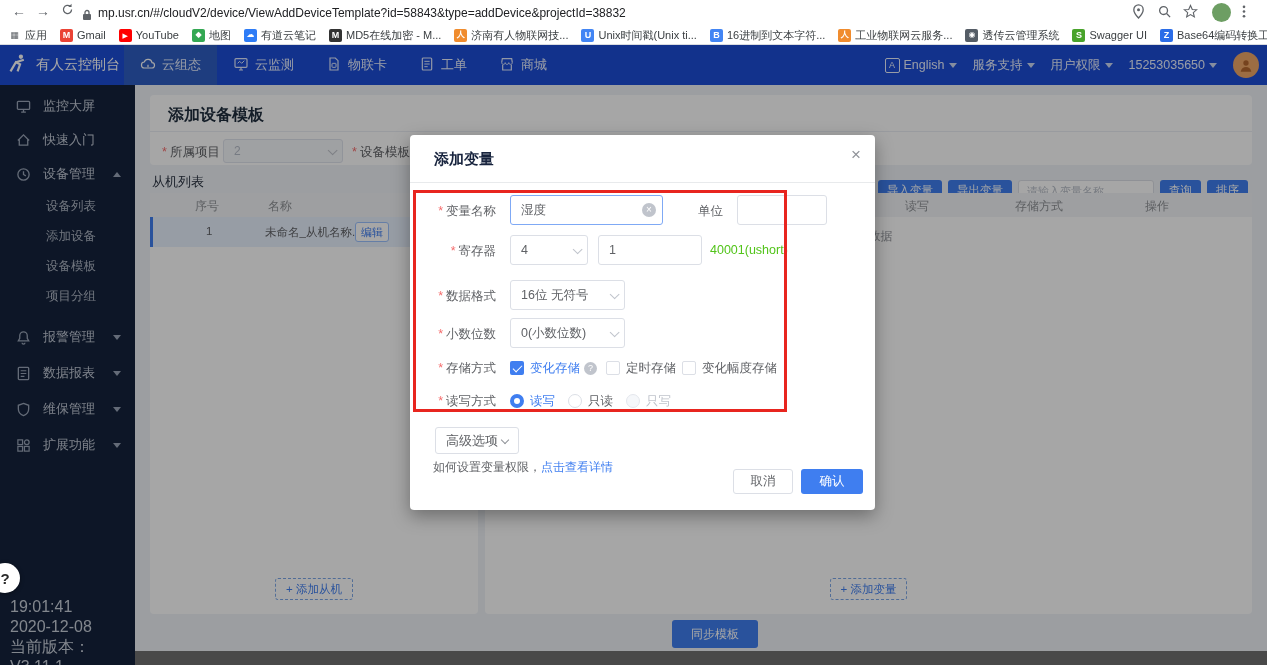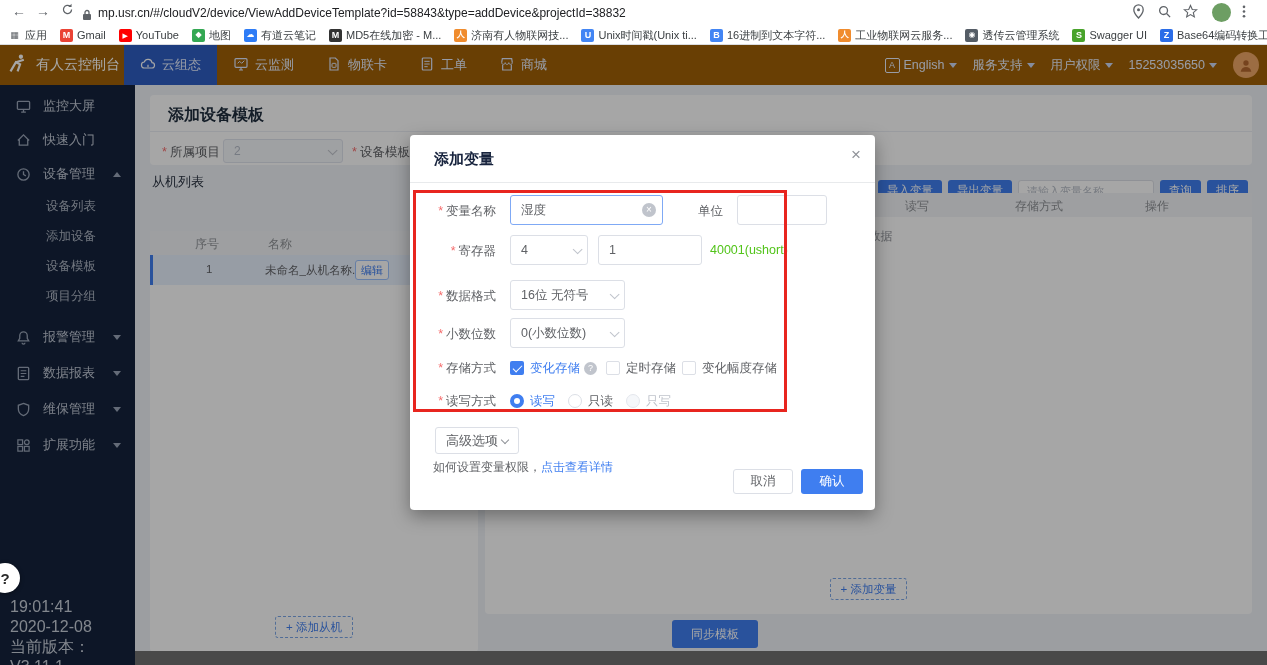--- a/index.html
+++ b/index.html
@@ -15,21 +15,21 @@
   .br-right-ico { position:absolute; top:4px; width:18px; height:18px; }
   #bkrow { position:relative; height:19px; border-bottom:1px solid #dadce0; display:flex; align-items:center; padding-left:8px; gap:13px; }
   .bm { display:flex; align-items:center; gap:4px; cursor:pointer; }
   .bm .fav { width:13px; height:13px; border-radius:2px; font-size:9px; font-weight:bold; display:flex; align-items:center; justify-content:center; line-height:1; }
   .bm .bl { font-size:11px; color:#3c4043; white-space:nowrap; }
 
   
   #app { position:absolute; left:0; top:45px; width:1267px; height:620px; background:#f0f3f8; }
 
   
-  #topnav { position:absolute; left:0; top:0; width:1267px; height:40px; background:#a16207; color:#fff; }
+  #topnav { position:absolute; left:0; top:0; width:1267px; height:40px; background:#1d4ed8; color:#fff; }
   #brand { position:absolute; left:8px; top:0; height:40px; display:flex; align-items:center; gap:8px; }
   #brand .btxt { font-size:14px; }
   .hamburger { width:16px; height:12px; border-top:2px solid #fff; border-bottom:2px solid #fff; position:relative; }
   .hamburger::after { content:""; position:absolute; left:0; top:3px; width:16px; height:2px; background:#fff; }
   #tabs { position:absolute; left:124px; top:0; height:40px; display:flex; }
   .tab { height:40px; padding:0 16px; display:flex; align-items:center; gap:6px; font-size:13px; color:#e8efff; cursor:pointer; }
   .tab.active { background:#2f5fc4; }
   #navright { position:absolute; right:8px; top:0; height:40px; display:flex; align-items:center; gap:16px; font-size:12.5px; color:#eaf0ff; }
   .navitem { display:flex; align-items:center; gap:4px; cursor:pointer; }
   .caret { width:0; height:0; border-left:4px solid transparent; border-right:4px solid transparent; border-top:5px solid #cdd9f5; }
@@ -58,21 +58,21 @@
   .req::before { content:"*"; color:#f56c6c; margin-right:3px; }
   #projsel { position:absolute; left:73px; top:44px; width:120px; height:24px; background:#f5f7fa; border:1px solid #dfe4ed; border-radius:3px; font-size:12px; color:#b6bdc9; line-height:22px; padding-left:10px; }
   .selarrow { position:absolute; right:8px; top:9px; width:7px; height:7px; border-right:1.5px solid #c0c4cc; border-bottom:1.5px solid #c0c4cc; transform:rotate(45deg) translateY(-3px); }
   #slavelabel { position:absolute; left:17px; top:88px; font-size:13px; color:#2b3442; }
   #toolbar { position:absolute; top:95px; right:19px; display:flex; gap:6px; height:21px; }
   .bluebtn { background:#3f7ef0; color:#fff; border:none; border-radius:3px; font-size:11.5px; padding:0 9px; height:21px; cursor:pointer; font-family:inherit; }
   #varsearch { width:136px; height:21px; border:1px solid #dcdfe6; border-radius:3px; font-size:11px; padding:0 8px; color:#606266; font-family:inherit; }
   #varsearch::placeholder { color:#b8bec8; }
 
   
-  #leftcard { left:15px; top:108px; width:328px; height:421px;margin-top:38px; }
+  #leftcard { left:15px; top:108px; width:328px; height:421px; }
   .thead { position:absolute; left:0; top:0; width:100%; height:24px; background:#f3f5f8; font-size:12px; color:#8f9296; }
   .thead span { position:absolute; top:5px; }
   #slaverow { position:absolute; left:0; top:24px; width:328px; height:30px; background:#e9f1fd; border-left:3px solid #3f7ef0; font-size:11.5px; color:#606266; cursor:pointer; }
   #slaverow span { position:absolute; top:8px; }
   .editbtn { position:absolute; left:202px; top:5px; width:34px; height:20px; background:#fff; border:1px solid #9cc2ff; color:#3f7ef0; border-radius:3px; font-size:11px; cursor:pointer; font-family:inherit; }
   .dashedbtn { position:absolute; left:50%; transform:translateX(-50%); bottom:14px; height:22px; padding:0 10px; background:transparent; border:1px dashed #7ba7e8; border-radius:3px; color:#3f7ef0; font-size:11.5px; cursor:pointer; white-space:nowrap; font-family:inherit; }
 
   
   #rightcard { left:350px; top:108px; width:767px; height:421px; }
   #emptytext { position:absolute; left:0; top:35px; width:767px; text-align:center; font-size:12px; color:#909399; }

